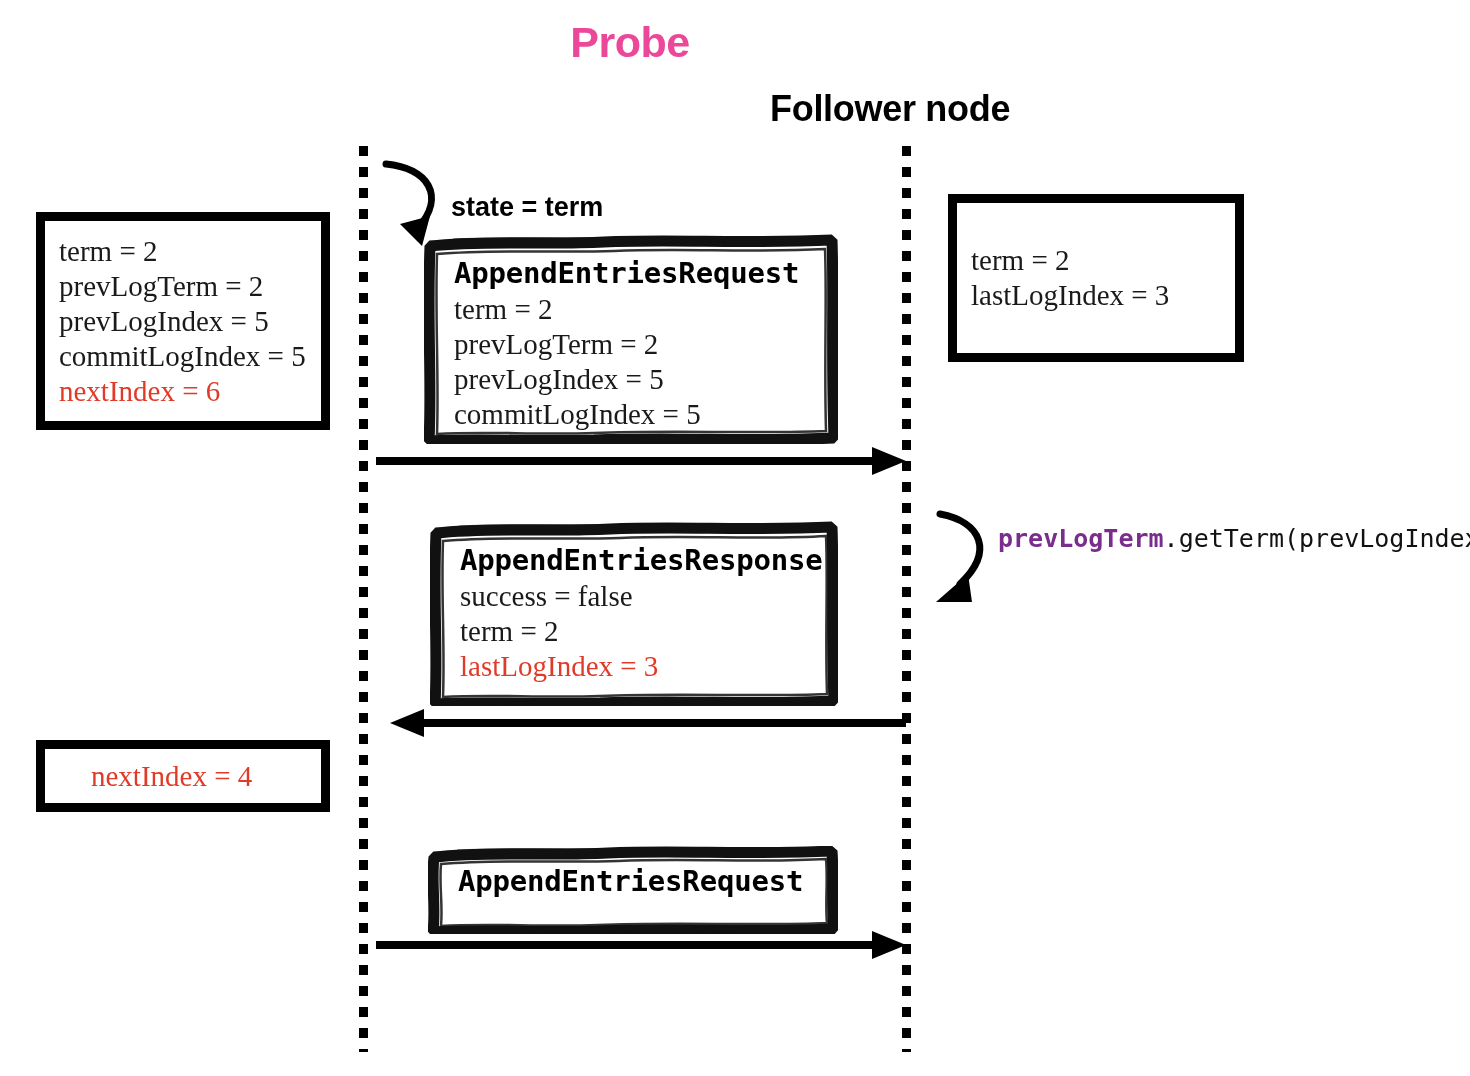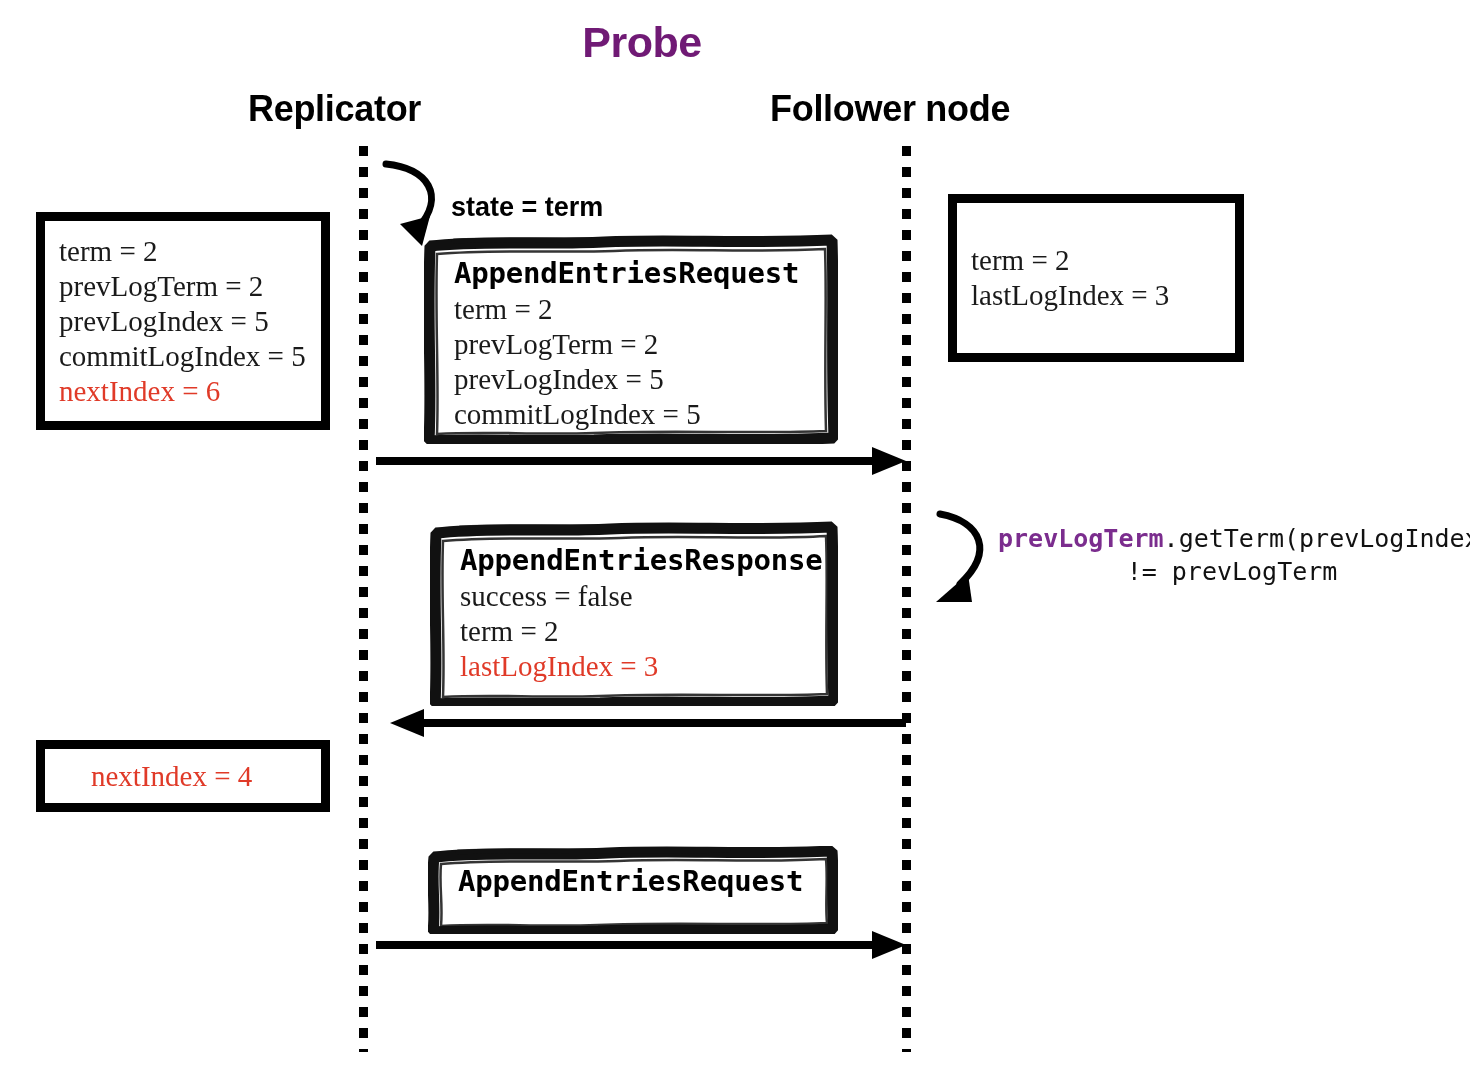--- a/index.html
+++ b/index.html
@@ -12,28 +12,28 @@
     width: 1470px;
     height: 1076px;
     background: #ffffff;
     overflow: hidden;
     font-family: "Liberation Serif", serif;
   }
 
   
   .diagram-title {
     position: absolute;
-    left: 12px;
+    left: 0;
     top: 18px;
     width: 1260px;
     text-align: center;
     font-family: "Liberation Sans", sans-serif;
     font-weight: bold;
     font-size: 43px;
-    color: #701a75;
+    color: #ec4899;
     letter-spacing: -0.5px;
   }
   .lane-header {
     position: absolute;
     top: 88px;
     font-family: "Liberation Sans", sans-serif;
     font-weight: bold;
     font-size: 36px;
     color: #000;
     white-space: nowrap;
@@ -156,21 +156,20 @@
   .code-annotation .ident { color: #7b2d8e; font-weight: bold; }
   .code-annotation .row2 { display: block; text-align: center; }
 </style>
 </head>
 <body>
 
 <div id="canvas">
 
   <div class="diagram-title">Probe</div>
 
-  <div class="lane-header left">Replicator</div>
   <div class="lane-header right">Follower node</div>
 
   <div class="lifeline left"></div>
   <div class="lifeline right"></div>
 
   <div class="state-box" id="replicator-state-box">
     <div class="line">term = 2</div>
     <div class="line">prevLogTerm = 2</div>
     <div class="line">prevLogIndex = 5</div>
     <div class="line">commitLogIndex = 5</div>
@@ -241,21 +240,20 @@
     </div>
   </div>
 
   <svg class="curve-arrow" id="follower-self-arrow" style="left:916px; top:502px;" width="100" height="110" viewBox="0 0 100 110">
     <path d="M 24 12 C 66 20, 78 50, 44 82" fill="none" stroke="#000" stroke-width="7" stroke-linecap="round"></path>
     <path d="M 20 100 L 52 72 L 56 100 Z" fill="#000"></path>
   </svg>
 
   <div class="code-annotation">
     <span class="ident">prevLogTerm</span><span>.getTerm(prevLogIndex)</span>
-    <span class="row2">!= prevLogTerm</span>
   </div>
 
   <svg class="msg-arrow" id="msg-arrow-2" style="left:388px; top:706px;" width="520" height="34" viewBox="0 0 520 34">
     <line x1="30" y1="17" x2="518" y2="17" stroke="#000" stroke-width="8"></line>
     <path d="M2 17 L36 3 L36 31 Z" fill="#000"></path>
   </svg>
 
   <div class="msg-box" id="msg-box-3">
     <svg class="rough-frame" viewBox="0 0 410 88" preserveAspectRatio="none">
       <path d="M6,11 C60,5 120,10 180,7 C250,4 320,9 404,5

